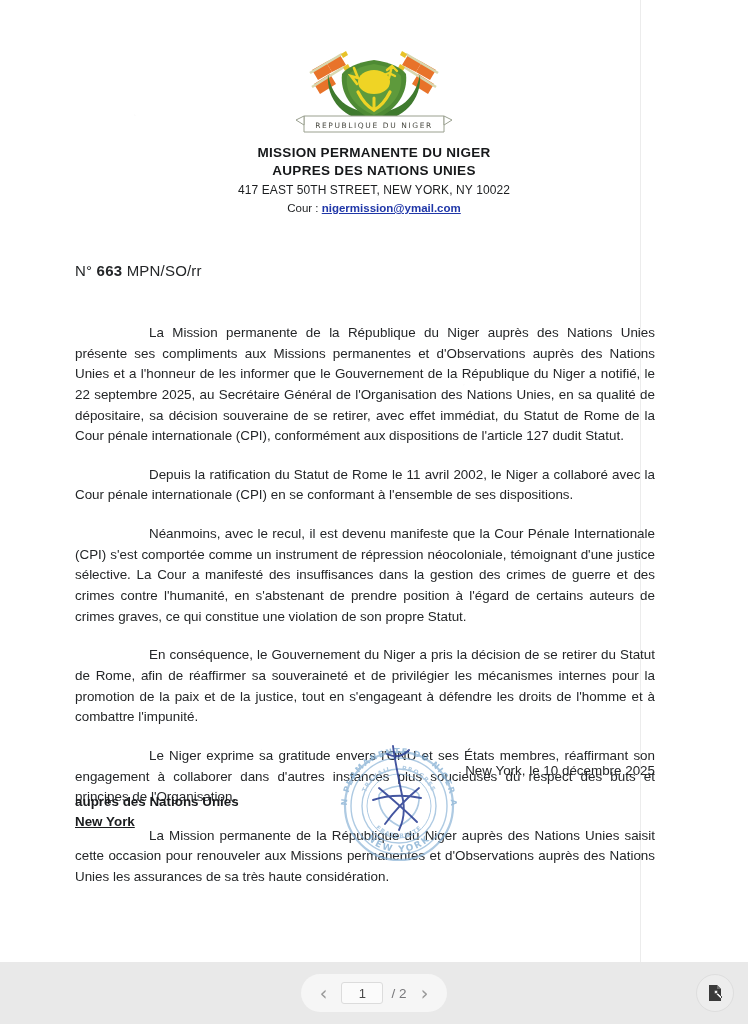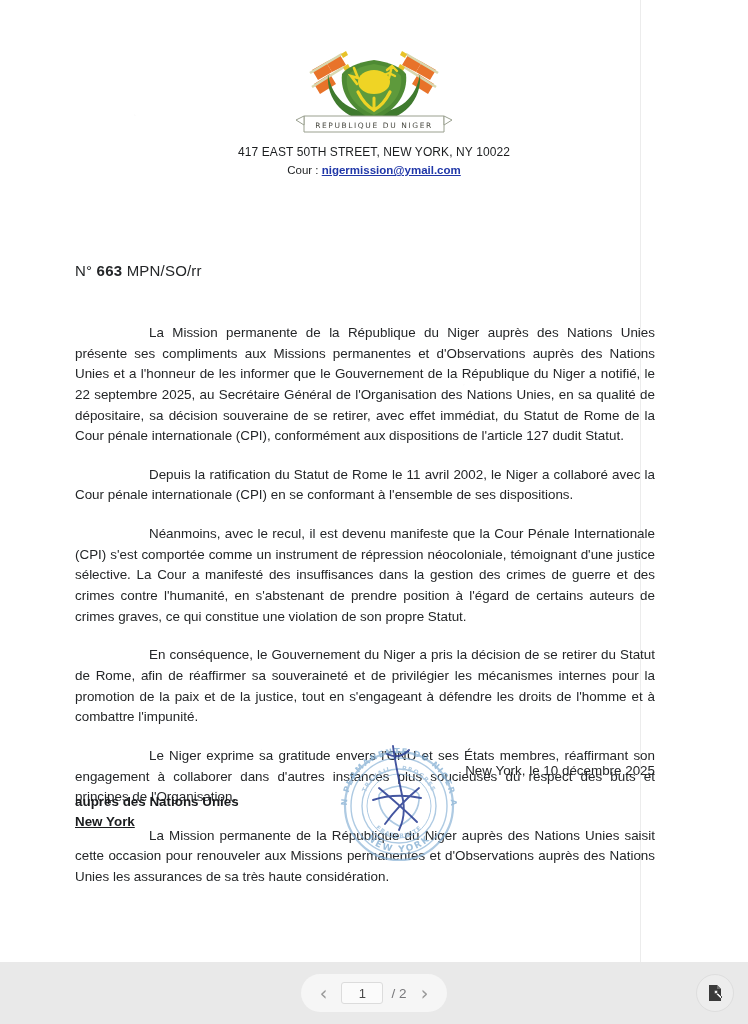--- a/index.html
+++ b/index.html
@@ -278,20 +278,22 @@
         <path d="M72 52 C78 64, 84 68, 88 70 C92 68, 98 64, 104 52" stroke="#efd425" stroke-width="3.2" fill="none" stroke-linecap="round"></path>
         <path d="M88 58 l0 12" stroke="#efd425" stroke-width="3" stroke-linecap="round"></path>
 
         <path d="M78 78 l0 8 l5 0 l0 -8 Z M93 78 l0 8 l5 0 l0 -8 Z" fill="#4e8a34"></path>
 
         <path d="M18 76 L158 76 L158 92 L18 92 Z" fill="#ffffff" stroke="#9aa08f" stroke-width="1"></path>
         <path d="M18 76 l-8 4 l8 5 Z M158 76 l8 4 l-8 5 Z" fill="#ffffff" stroke="#9aa08f" stroke-width="1"></path>
         <text x="88" y="88" font-family="DejaVu Sans, sans-serif" font-size="7.5" fill="#4a4a42" text-anchor="middle" letter-spacing="1.6">REPUBLIQUE DU NIGER</text>
       </svg>
 
+      <div class="lh-title">MISSION PERMANENTE DU NIGER</div>
+      <div class="lh-title">AUPRES DES NATIONS UNIES</div>
       <div class="lh-addr">417 EAST 50TH STREET, NEW YORK, NY 10022</div>
       <div class="lh-email">
         <span>Cour :</span>
         <span class="mail-link">nigermission@ymail.com</span>
       </div>
     </div>
 
     <div class="letter-body">
       <div class="ref-line">
         <span>N°</span>

